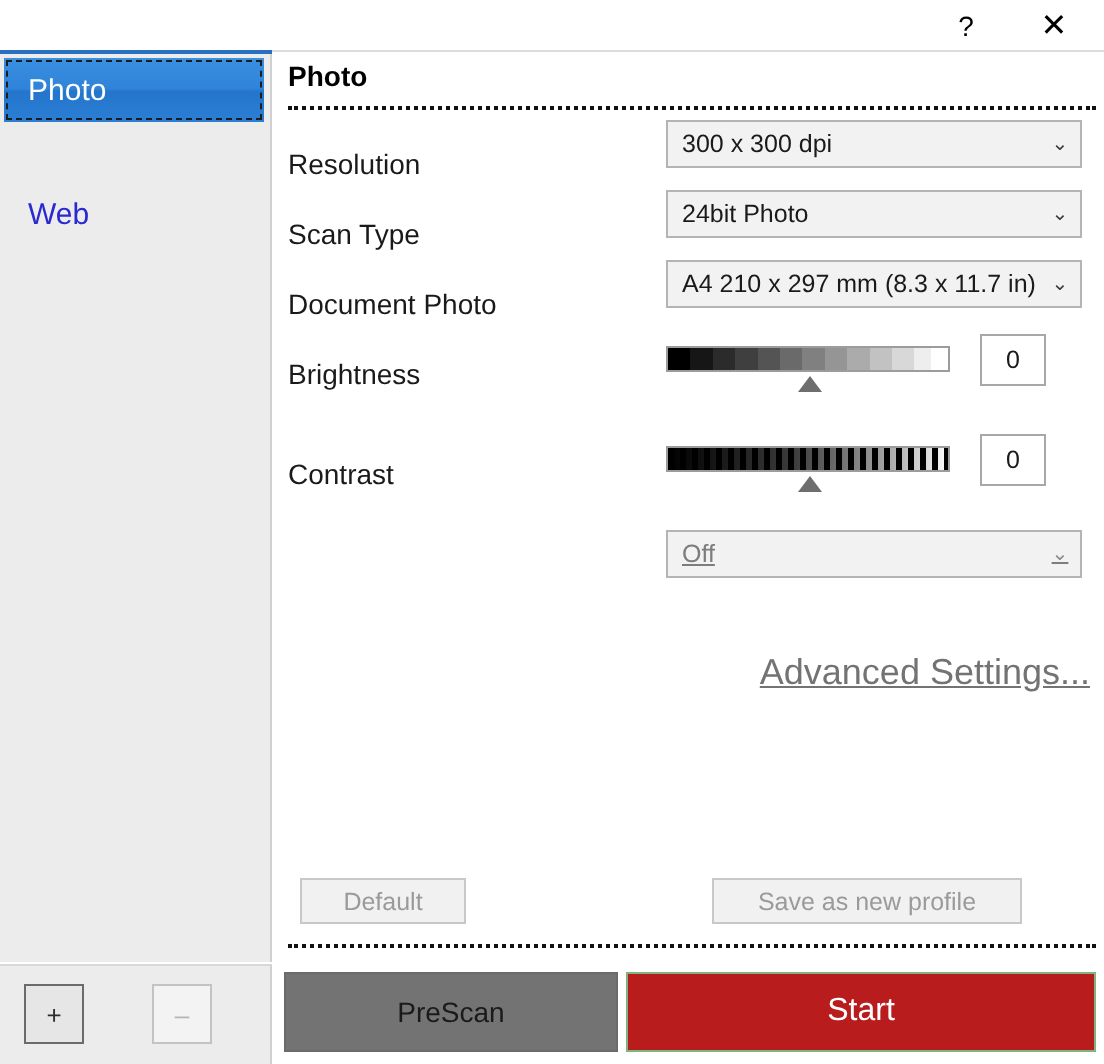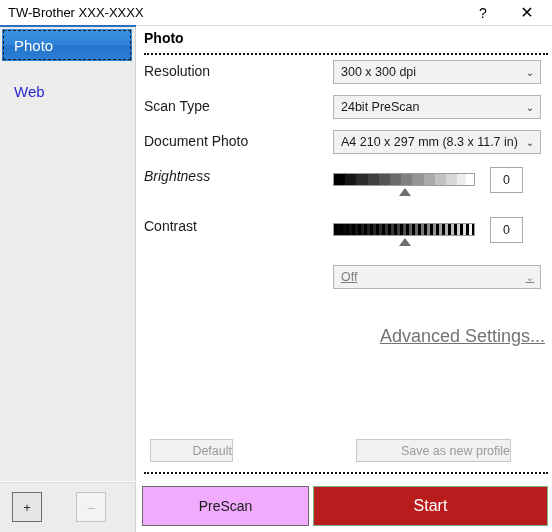--- a/index.html
+++ b/index.html
@@ -72,21 +72,21 @@
     left: 2px;
     width: 130px;
     height: 32px;
     display: flex;
     align-items: center;
     box-sizing: border-box;
     font-size: 15px;
     cursor: default;
   }
   .side-item .side-label { padding-left: 12px; }
-  .side-item.unselected { color: #2a2ad0; }
+  .side-item.unselected { color: #2a2ad0; margin-top: 16px; }
   .side-item.selected {
     background: linear-gradient(to bottom, #3a90e2 0%, #2f83d8 48%, #2475cb 52%, #2a7fd4 100%);
     color: #ffffff;
     outline: 1px dashed #1d1d1d;
     outline-offset: -2px;
   }
   #side-photo { top: 2px; }
   #side-web   { top: 48px; }
   #side-text  { top: 92px; }
 
@@ -148,20 +148,21 @@
     border-top: 2px dotted #111111;
   }
 
   
   .row-label {
     position: absolute;
     left: 7px;
     font-size: 14px;
     color: #1a1a1a;
     white-space: nowrap;
+    margin-top: 11px;
   }
 
   .combo {
     position: absolute;
     left: 196px;
     width: 208px;
     height: 24px;
     border: 1px solid #b4b4b4;
     background: #f2f2f2;
     box-sizing: border-box;
@@ -258,42 +259,42 @@
   .sec-btn {
     position: absolute;
     top: 412px;
     height: 23px;
     border: 1px solid #c8c8c8;
     background: #f1f1f1;
     color: #9a9a9a;
     box-sizing: border-box;
     display: flex;
     align-items: center;
-    justify-content: flex-end;
+    justify-content: center;
     font-size: 12.5px;
     cursor: default;
   }
   #default-btn { left: 13px; width: 83px; }
   #save-profile-btn { left: 219px; width: 155px; }
 
   
   #bottom-rule {
     position: absolute;
     left: 7px; top: 445px;
     width: 404px; height: 0;
     border-top: 2px dotted #111111;
   }
 
   
   #prescan-btn {
     position: absolute;
     left: 5px; top: 459px;
     width: 167px; height: 40px;
     border: 1px solid #6b6b6b;
-    background: #f0abfc;
+    background: #737373;
     box-sizing: border-box;
     display: flex;
     align-items: center;
     justify-content: center;
     font-size: 14px;
     color: #1a1a1a;
     cursor: default;
   }
   #start-btn {
     position: absolute;
@@ -309,21 +310,20 @@
     color: #ffffff;
     cursor: default;
   }
 </style>
 </head>
 <body>
 
 <div id="app">
 
   <div id="titlebar">
-    <div id="title-text">TW-Brother XXX-XXXX</div>
     <div class="tb-btn" id="help-btn">
       <span>?</span>
     </div>
     <div class="tb-btn" id="close-btn">
       <span>✕</span>
     </div>
   </div>
   <div id="title-accent"></div>
 
   <div id="sidebar">
@@ -350,31 +350,31 @@
     <div id="panel-rule"></div>
 
     <div class="row-label" style="top:36px;">Resolution</div>
     <div class="combo" style="top:33px;">
       <span class="combo-value">300 x 300 dpi</span>
       <span class="chev">⌄</span>
     </div>
 
     <div class="row-label" style="top:71px;">Scan Type</div>
     <div class="combo" style="top:68px;">
-      <span class="combo-value">24bit PreScan</span>
+      <span class="combo-value">24bit Photo</span>
       <span class="chev">⌄</span>
     </div>
 
     <div class="row-label" style="top:106px;">Document Photo</div>
     <div class="combo" style="top:103px;">
       <span class="combo-value">A4 210 x 297 mm (8.3 x 11.7 in)</span>
       <span class="chev">⌄</span>
     </div>
 
-    <div class="row-label" style="top:141px;font-style:italic;">Brightness</div>
+    <div class="row-label" style="top:141px;">Brightness</div>
     <div class="slider-wrap" style="top:146px;">
       <div class="slider-track" id="brightness-track"></div>
       <div class="slider-thumb"></div>
     </div>
     <div class="spin" style="top:140px;">
       <span>0</span>
     </div>
 
     <div class="row-label" style="top:191px;">Contrast</div>
     <div class="slider-wrap" style="top:196px;">

